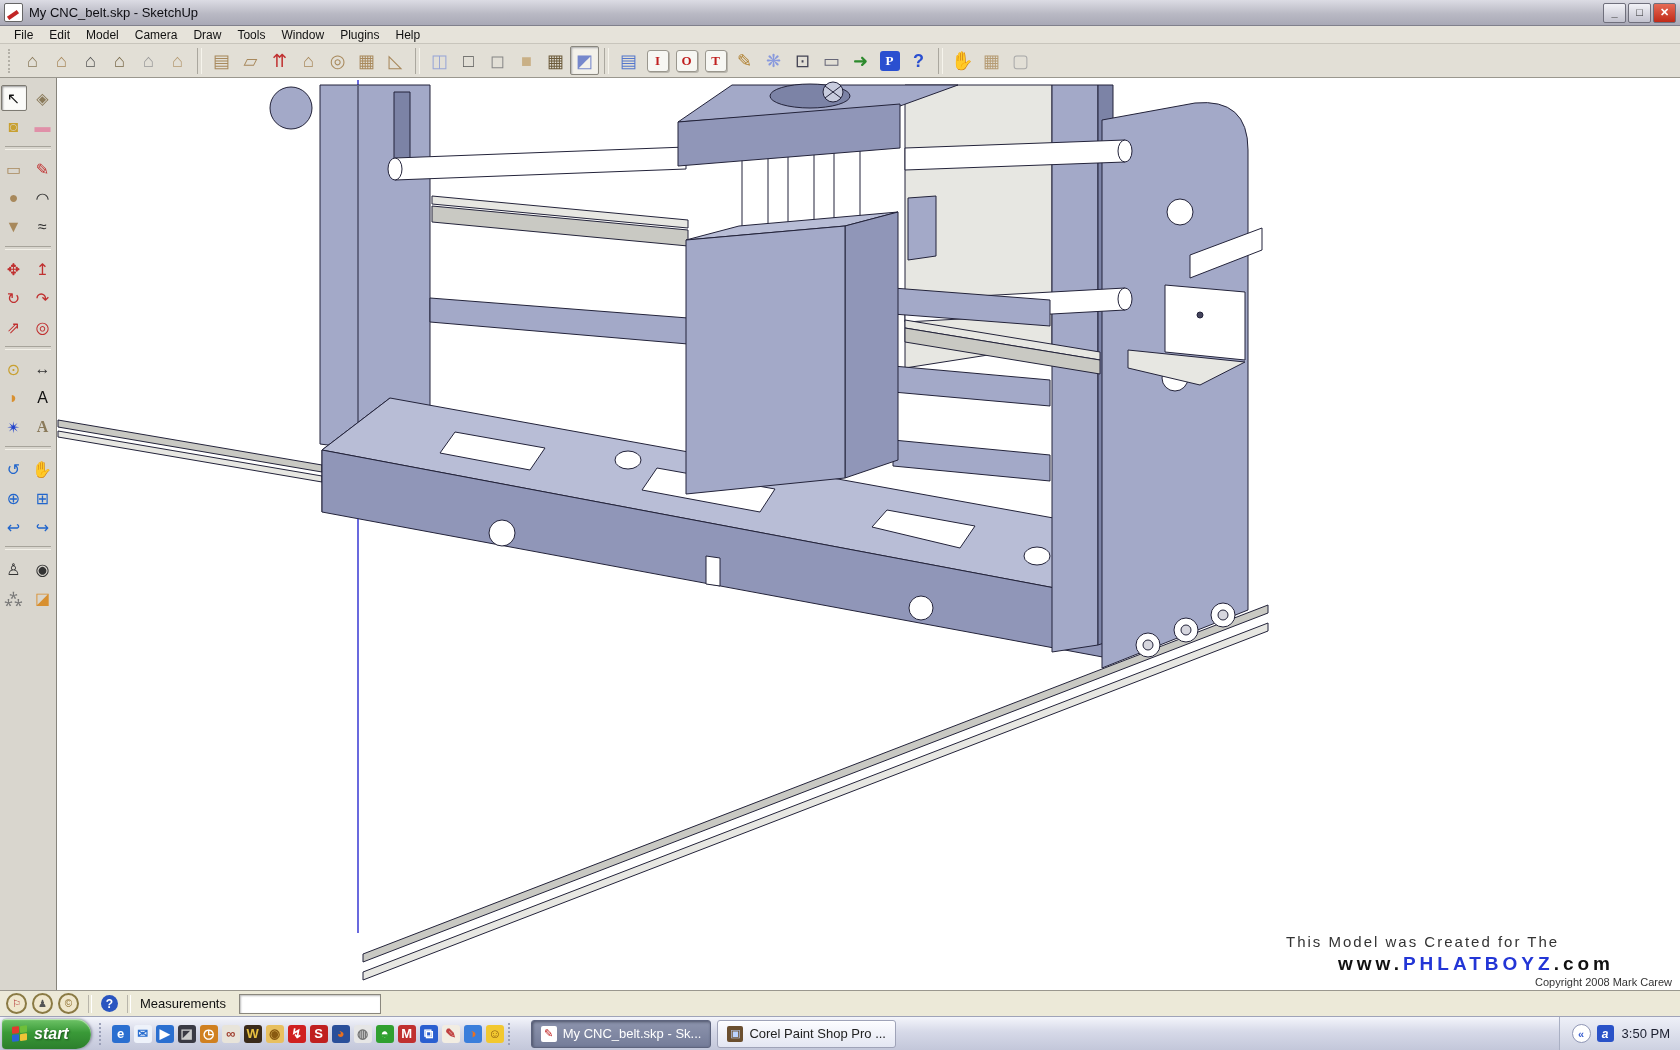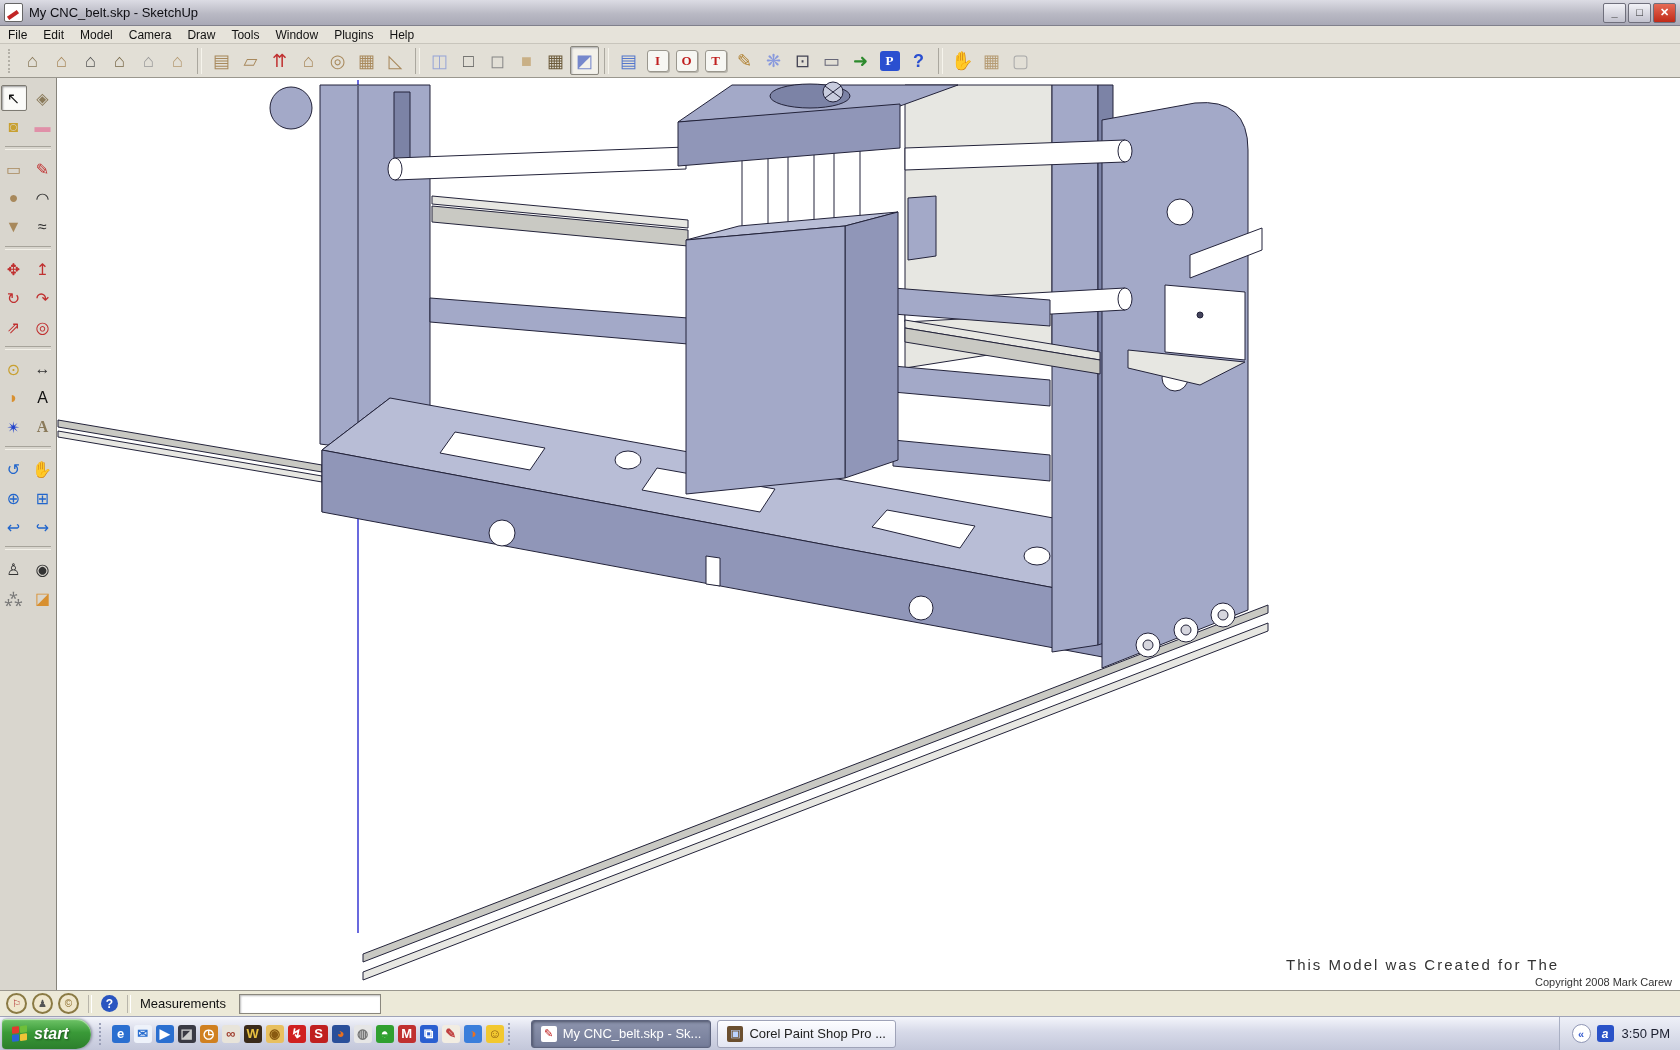--- a/index.html
+++ b/index.html
@@ -11,21 +11,21 @@
     border-bottom:1px solid #80808c;display:flex;align-items:center;padding:0 4px;gap:6px}
   .app-icon{width:17px;height:17px;background:#fff;border:1px solid #666;border-radius:2px;position:relative;flex:0 0 auto}
   .app-icon:after{content:"";position:absolute;left:2px;top:9px;width:12px;height:4px;background:#c22525;transform:rotate(-35deg)}
   .title-text{font-weight:normal;font-size:13px;color:#0d0d12;flex:1 1 auto;white-space:nowrap}
   .winbtns{display:flex;gap:2px}
   .winbtn{width:21px;height:18px;border:1px solid #6f6f7c;border-radius:2px;font-size:11px;line-height:16px;
     text-align:center;background:linear-gradient(180deg,#f2f2f7,#c2c2ce);color:#222;font-weight:bold}
   .winbtn.close{background:linear-gradient(180deg,#e66a55,#c02a18);color:#fff}
   
   .menubar{position:absolute;left:0;top:26px;width:100%;height:18px;background:#e6e3da;border-bottom:1px solid #c8c5bc;
-    display:flex;align-items:center;box-sizing:border-box}
+    display:flex;align-items:center;padding-left:6px;box-sizing:border-box}
   .menu-item{font-size:12px;color:#111;padding:1px 8px}
   
   .toolbar{position:absolute;left:0;top:44px;width:100%;height:34px;background:#e2dfd6;border-bottom:1px solid #9a978e;
     display:flex;align-items:center;padding-left:4px;box-sizing:border-box}
   .tb-sep{width:3px;height:26px;border-left:1px solid #aaa79e;border-right:1px solid #f6f4ec;margin:0 5px}
   .tb-grip{width:4px;height:24px;border-left:2px dotted #b3b0a7;margin:0 4px}
   .tb-btn{width:27px;height:27px;display:flex;align-items:center;justify-content:center;border:1px solid transparent;
     border-radius:2px;font-size:18px;line-height:1}
   .tb-btn.active{background:#f3f1ea;border:1px solid #8a877e;box-shadow:inset 1px 1px 2px #aaa}
   .chip{display:inline-flex;align-items:center;justify-content:center;width:20px;height:20px;border-radius:3px;
@@ -470,20 +470,21 @@
         <circle class="f-white" cx="1129" cy="552" r="12"></circle>
           <circle cx="1129" cy="552" r="5" fill="#d6d6de"></circle>
         <circle class="f-white" cx="1166" cy="537" r="12"></circle>
           <circle cx="1166" cy="537" r="5" fill="#d6d6de"></circle>
       </g>
     </g>
   </svg>
 
   <div class="watermark">
     <div class="wm-line1">This Model was Created for The</div>
+    <div class="wm-url"><span>www.</span><span class="wm-blue">PHLATBOYZ</span><span>.com</span></div>
     <div class="wm-copy">Copyright 2008 Mark Carew</div>
   </div>
 </div>
 
 <div class="statusbar">
   <div class="st-circle">
       <span style="color: rgb(176, 48, 48);">⚐</span>
     </div>
   <div class="st-circle">
       <span style="color: rgb(85, 85, 85);">♟</span>

